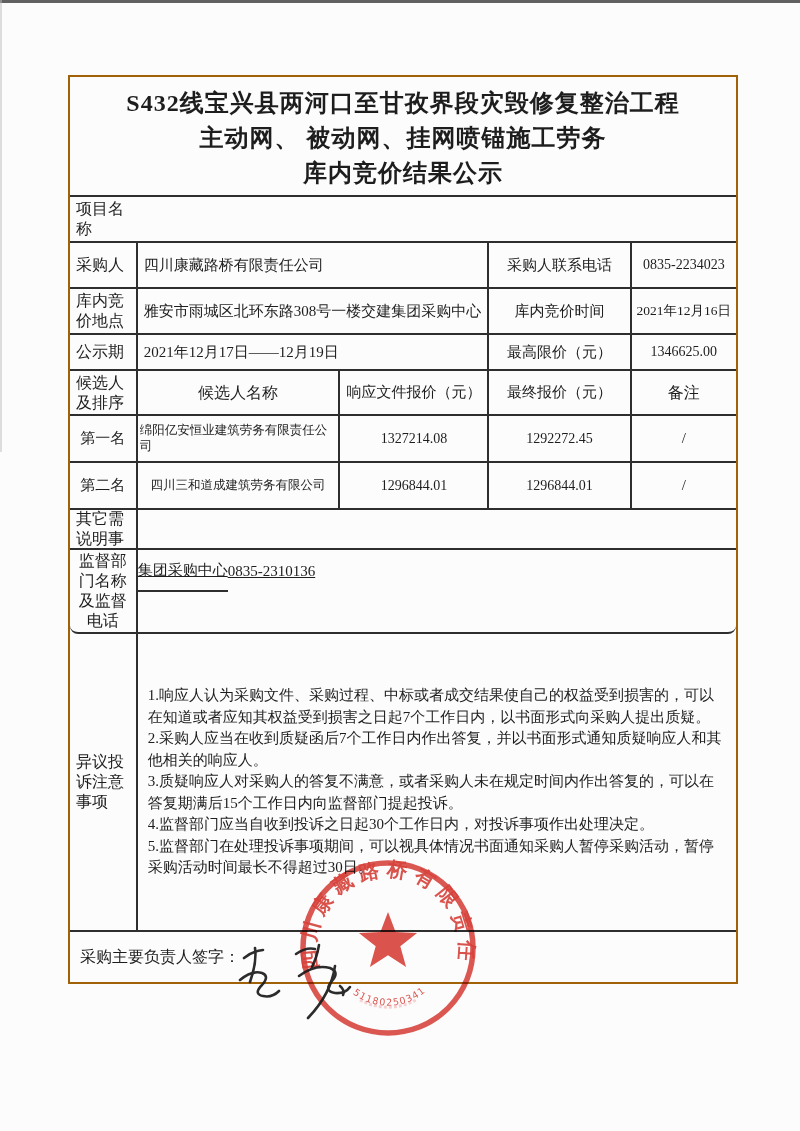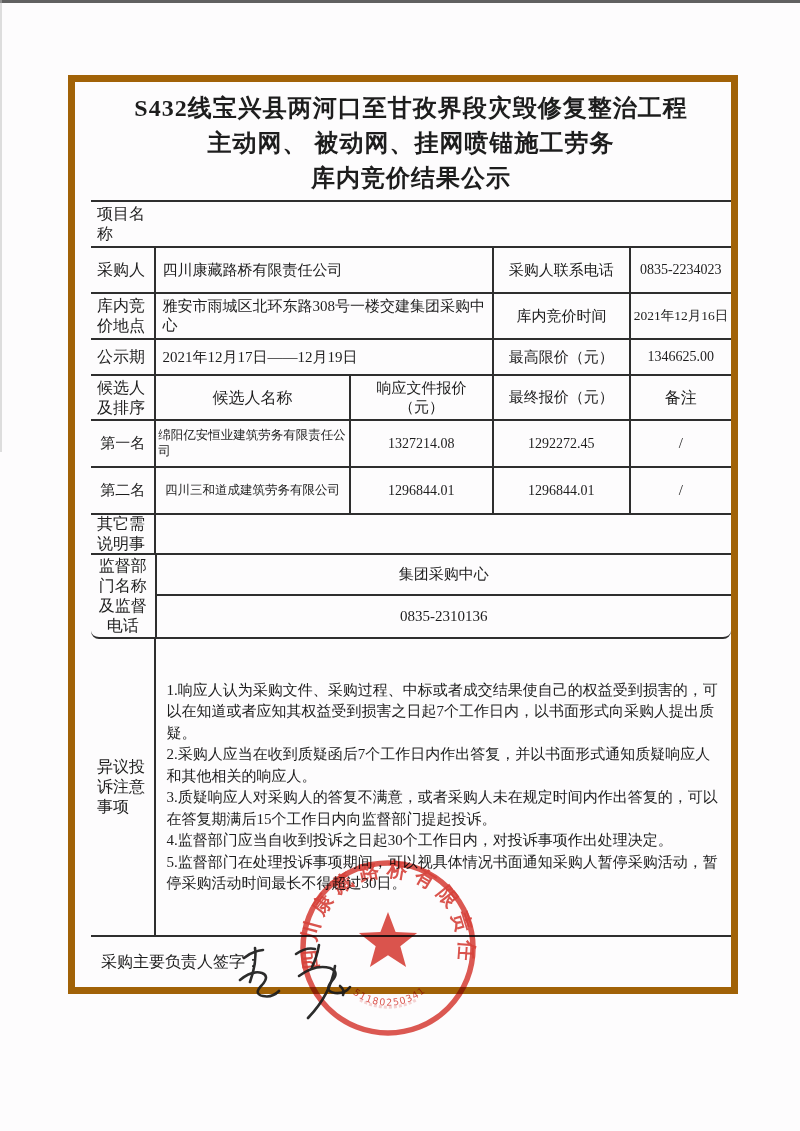--- a/index.html
+++ b/index.html
@@ -8,22 +8,21 @@
     position:relative; width:800px; height:1131px; margin:0 auto;
     background:#fdfcfd; overflow:hidden;
     font-family:"Liberation Serif","DejaVu Serif",serif;
     color:#1d1d1d;
   }
   .scan-edge-top { position:absolute; left:0; top:0; width:100%; height:3px; background:#454545; opacity:.85; }
   .scan-edge-left { position:absolute; left:0; top:0; width:2px; height:40%; background:#bdbdbd; opacity:.5; }
 
   .doc-table {
     position:absolute; left:68px; top:75px; width:670px;
-    border:7px solid #a16207;
-    padding-left:16px;
+    border:2px solid #a16207;
   }
   .row { display:flex; border-bottom:2px solid #2e2e2e; }
   .row:last-child { border-bottom:none; }
   .c { border-right:2px solid #2e2e2e; display:flex; align-items:center; padding:2px 6px; font-size:15px; line-height:1.25; }
   .c:last-child { border-right:none; }
 
   .w1 { width:68px; }  .w2 { width:204px; } .w3 { width:150px; }
   .w4 { width:143px; } .w5 { width:105px; } .w23 { width:354px; }
   .wrest { width:602px; }
 
@@ -35,21 +34,21 @@
   .title-row div { font-size:24px; font-weight:bold; line-height:35px; letter-spacing:1px; }
 
   .h46 { height:46px; } .h36 { height:36px;justify-content:flex-end; } .h51 { height:45px; }
   .h47 { height:47px; } .h40 { height:40px; } .h84 { height:84px;border-radius:8px; }
   .h298 { height:298px; }
 
   .cand-name { font-size:12.5px; padding:2px 2px; }
   .num { font-size:14px; font-family:"Liberation Serif","DejaVu Serif",serif; }
   .date-sm { font-size:13.5px; padding:2px 2px; }
 
-  .stack { display:flex; flex-direction:column; width:602px; }
+  .stack { display:flex; flex-direction:row; width:602px;text-decoration:underline; }
   .stack > div { height:42px; display:flex; align-items:center; justify-content:center; font-size:15px; }
   .stack > div:first-child { border-bottom:2px solid #2e2e2e; }
 
   .notice-cell { align-items:center; }
   .notice-text { white-space:pre-line; font-size:15px; line-height:21.5px; padding:0 4px; }
 
   .sign-row { height:50px; border-bottom:none; }
   .sign-cell { width:100%; padding-left:10px; font-size:16px; }
 
   .seal { position:absolute; left:294px; top:854px; width:188px; height:188px; mix-blend-mode:multiply; }

